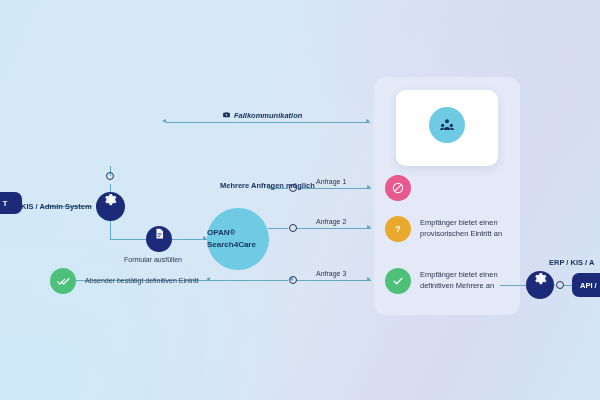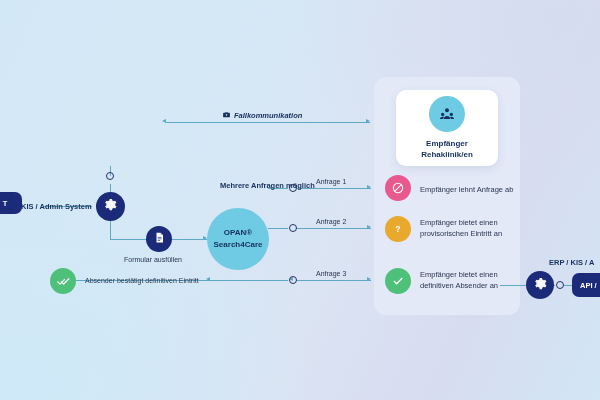--- a/index.html
+++ b/index.html
@@ -57,21 +57,21 @@
   .panel {
     position: absolute;
     background: #e3e9f7;
     border-radius: 12px;
   }
 
   .circle-node {
     position: absolute;
     border-radius: 50%;
     display: flex;
-    align-items: center;
+    align-items: flex-start;
     justify-content: center;
   }
   .nav-circle { background: #1b2b7a; }
   .cyan-circle {
     background: #6ecbe3;
     color: #16305c;
     font-size: 8px;
     font-weight: bold;
     text-align: center;
     line-height: 1.45;
@@ -215,24 +215,20 @@
     <div class="card-icon">
       <svg width="18" height="18" viewBox="0 0 24 24" aria-hidden="true">
         <circle cx="12" cy="7" r="2.6" fill="#16305c"></circle>
         <circle cx="6.2" cy="12.6" r="2.2" fill="#16305c"></circle>
         <circle cx="17.8" cy="12.6" r="2.2" fill="#16305c"></circle>
         <path d="M7.6 18.6c0-2.4 2-4 4.4-4s4.4 1.6 4.4 4z" fill="#16305c"></path>
         <path d="M2.6 18.6c0-1.9 1.6-3.1 3.6-3.1 0.7 0 1.3 0.1 1.8 0.4-0.8 0.7-1.3 1.6-1.4 2.7z" fill="#16305c"></path>
         <path d="M21.4 18.6c0-1.9-1.6-3.1-3.6-3.1-0.7 0-1.3 0.1-1.8 0.4 0.8 0.7 1.3 1.6 1.4 2.7z" fill="#16305c"></path>
       </svg>
     </div>
-    <div class="card-label">
-      <div>Empfänger</div>
-      <div>Rehaklinik/en</div>
-    </div>
   </div>
 
   <div class="edge-label-b" style="left:222px; top:110px;font-style:italic;">
     <span>
       <svg width="9" height="9" viewBox="0 0 24 24" aria-hidden="true">
         <path d="M9 5h6v2.5h-1.8V6.6h-2.4v0.9H9z" fill="#16305c"></path>
         <rect x="3" y="7.5" width="18" height="12" rx="1.8" fill="#16305c"></rect>
         <rect x="10.5" y="11.6" width="3" height="3.4" rx="0.6" fill="#d9e8f5"></rect>
       </svg>
     </span>
@@ -282,37 +278,36 @@
 
   <div class="dot-ring" style="left:289px; top:276px;"></div>
   <div class="edge-label" style="left:316px; top:270px;">Anfrage 3</div>
 
   <div class="status-circle" style="left:385px; top:175px; background:#e8598e;">
     <svg width="14" height="14" viewBox="0 0 24 24" aria-hidden="true">
       <circle cx="12" cy="12" r="8" fill="none" stroke="#ffffff" stroke-width="1.8"></circle>
       <line x1="6.6" y1="17.4" x2="17.4" y2="6.6" stroke="#ffffff" stroke-width="1.8"></line>
     </svg>
   </div>
-  <div class="status-text" style="left:420px; top:184px;">Empfänger lehnt Anfrage ab</div>
 
   <div class="status-circle" style="left:385px; top:216px; background:#e8a92c;">
     <svg width="14" height="14" viewBox="0 0 24 24" aria-hidden="true">
       <text x="12" y="17.5" text-anchor="middle" font-family="Liberation Sans, sans-serif" font-size="15" font-weight="bold" fill="#ffffff">?</text>
     </svg>
   </div>
   <div class="status-text" style="left:420px; top:217px;">Empfänger bietet einen</div>
   <div class="status-text" style="left:420px; top:228px;">provisorischen Eintritt an</div>
 
   <div class="status-circle" style="left:385px; top:268px; background:#4fc07a;">
     <svg width="14" height="14" viewBox="0 0 24 24" aria-hidden="true">
       <path d="M5.5 12.5l4.2 4.2 9-9.2" fill="none" stroke="#ffffff" stroke-width="2.3" stroke-linecap="round" stroke-linejoin="round"></path>
     </svg>
   </div>
   <div class="status-text" style="left:420px; top:269px;">Empfänger bietet einen</div>
-  <div class="status-text" style="left:420px; top:280px;">definitiven Absender an</div>
+  <div class="status-text" style="left:420px; top:280px;">definitiven Mehrere an</div>
 
   <div class="status-circle" style="left:50px; top:268px; background:#4fc07a;">
     <svg width="15" height="15" viewBox="0 0 24 24" aria-hidden="true">
       <path d="M2.8 12.6l3.6 3.6 7.4-7.6" fill="none" stroke="#ffffff" stroke-width="2" stroke-linecap="round" stroke-linejoin="round"></path>
       <path d="M8.6 12.6l3.6 3.6 8.4-8.6" fill="none" stroke="#ffffff" stroke-width="2" stroke-linecap="round" stroke-linejoin="round"></path>
     </svg>
   </div>
   <div class="tiny-caption" style="left:85px; top:277px;">Absender bestätigt definitiven Eintritt</div>
 
   <div class="circle-node nav-circle" style="left:526px; top:271px; width:28px; height:28px;">

